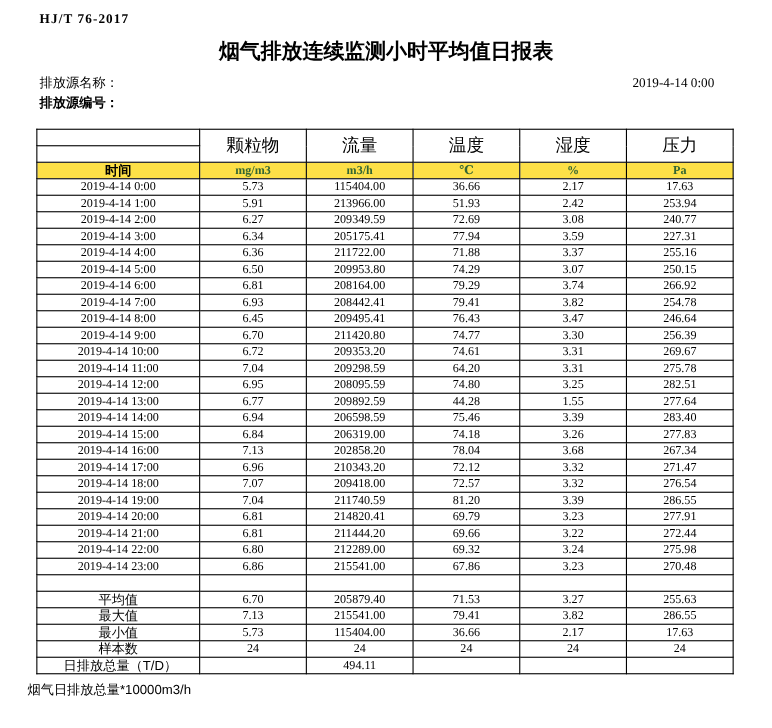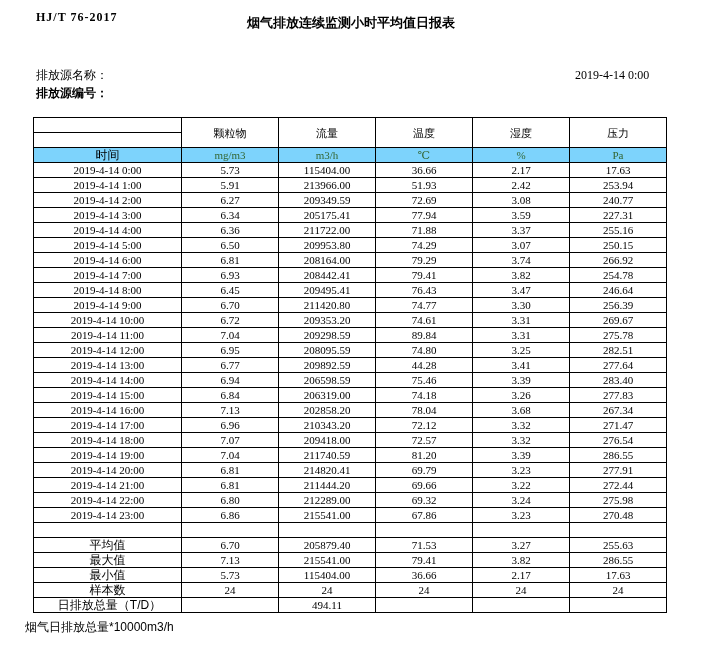--- a/index.html
+++ b/index.html
@@ -7,21 +7,21 @@
   body {
     width: 702px; height: 662px;
     position: relative;
     background: #ffffff;
     font-family: "Liberation Sans", "DejaVu Sans", sans-serif;
     color: #000;
   }
   .abs { position: absolute; white-space: nowrap; }
 
   .standard-no { left: 36px; top: 10px; font-size: 12px; font-weight: bold; font-family: Liberation Serif, serif; letter-spacing: 1px; }
-  .doc-title  { left: 0; right: 0; top: 14px; text-align: center; font-size: 13px; font-weight: bold; }
+  .doc-title  { left: 0; right: 0; top: 34px; text-align: center; font-size: 19px; font-weight: bold; }
   .src-name   { left: 36px; top: 67px; font-size: 12px; font-weight: normal; }
   .src-id     { left: 36px; top: 85px; font-size: 12px; font-weight: bold; font-family: Liberation Serif, serif; }
   .report-dt  { left: 575px; top: 68px; font-size: 12px; font-family: "Liberation Serif","DejaVu Serif",serif; }
 
   table.report {
     position: absolute; left: 33px; top: 117px;
     width: 633px;
     border-collapse: collapse; table-layout: fixed;
     font-family: "Liberation Serif", "DejaVu Serif", serif;
     font-size: 11px;
@@ -30,22 +30,22 @@
     border: 1px solid #000;
     text-align: center;
     vertical-align: middle;
     padding: 0;
     height: 15px;
     line-height: 14px;
     overflow: hidden;
     white-space: nowrap;
     font-weight: normal;
   }
-  thead th.pollutant { font-size: 11px; font-family: "Liberation Sans","DejaVu Sans",sans-serif; }
-  tr.units-row td { background: #7dd3fc; }
+  thead th.pollutant { font-size: 16px; font-family: "Liberation Sans","DejaVu Sans",sans-serif; }
+  tr.units-row td { background: #fde047; font-weight: bold; }
   tr.units-row td.time-head { font-size: 12px; font-family: "Liberation Sans","DejaVu Sans",sans-serif; color: #000; }
   tr.units-row td.unit { color: #336633; }
   tbody.summary tr:last-child td:first-child { text-align: center; padding-left: 4px; font-family: "Liberation Sans","DejaVu Sans",sans-serif; font-size: 12px; }
   tbody.summary td:first-child { font-family: "Liberation Sans","DejaVu Sans",sans-serif; font-size: 12px; }
 
   .footnote  { left: 25px; top: 619px; font-size: 12px; }
   .sig-row span { position: absolute; top: 636px; font-size: 13px; font-weight: bold; margin-top: 36px; }
   .sig-unit  { left: 25px; }
   .sig-resp  { left: 237px; }
   .sig-rep   { left: 367px; }
@@ -179,38 +179,38 @@
         <td>6.72</td>
         <td>209353.20</td>
         <td>74.61</td>
         <td>3.31</td>
         <td>269.67</td>
       </tr>
       <tr>
         <td>2019-4-14 11:00</td>
         <td>7.04</td>
         <td>209298.59</td>
-        <td>89.84</td>
+        <td>64.20</td>
         <td>3.31</td>
         <td>275.78</td>
       </tr>
       <tr>
         <td>2019-4-14 12:00</td>
         <td>6.95</td>
         <td>208095.59</td>
         <td>74.80</td>
         <td>3.25</td>
         <td>282.51</td>
       </tr>
       <tr>
         <td>2019-4-14 13:00</td>
         <td>6.77</td>
         <td>209892.59</td>
         <td>44.28</td>
-        <td>3.41</td>
+        <td>1.55</td>
         <td>277.64</td>
       </tr>
       <tr>
         <td>2019-4-14 14:00</td>
         <td>6.94</td>
         <td>206598.59</td>
         <td>75.46</td>
         <td>3.39</td>
         <td>283.40</td>
       </tr>

